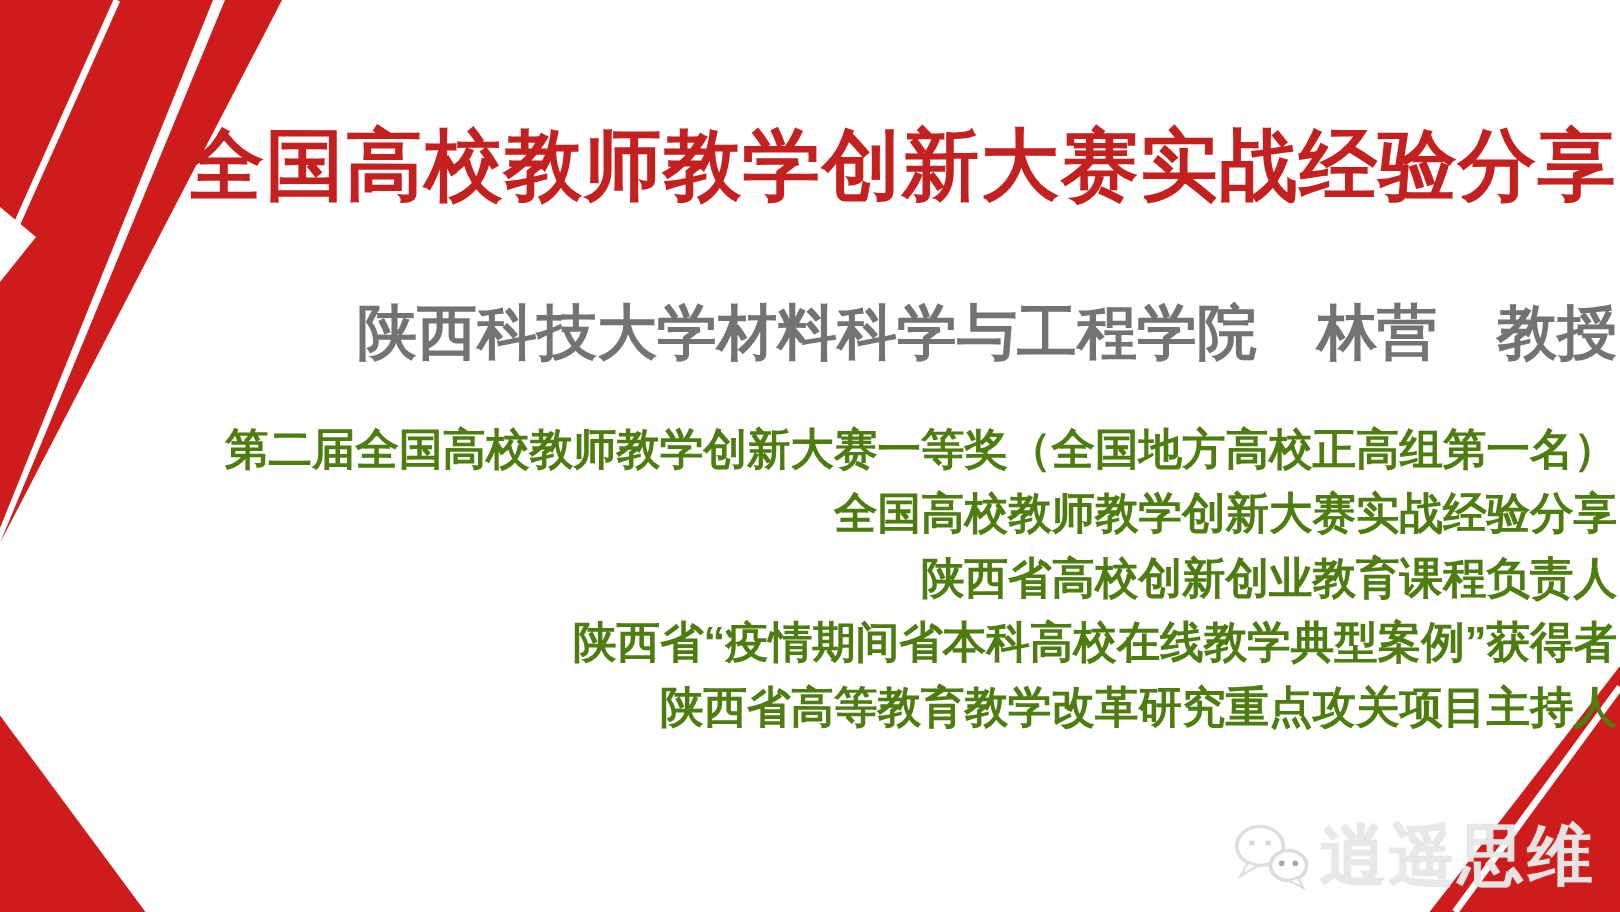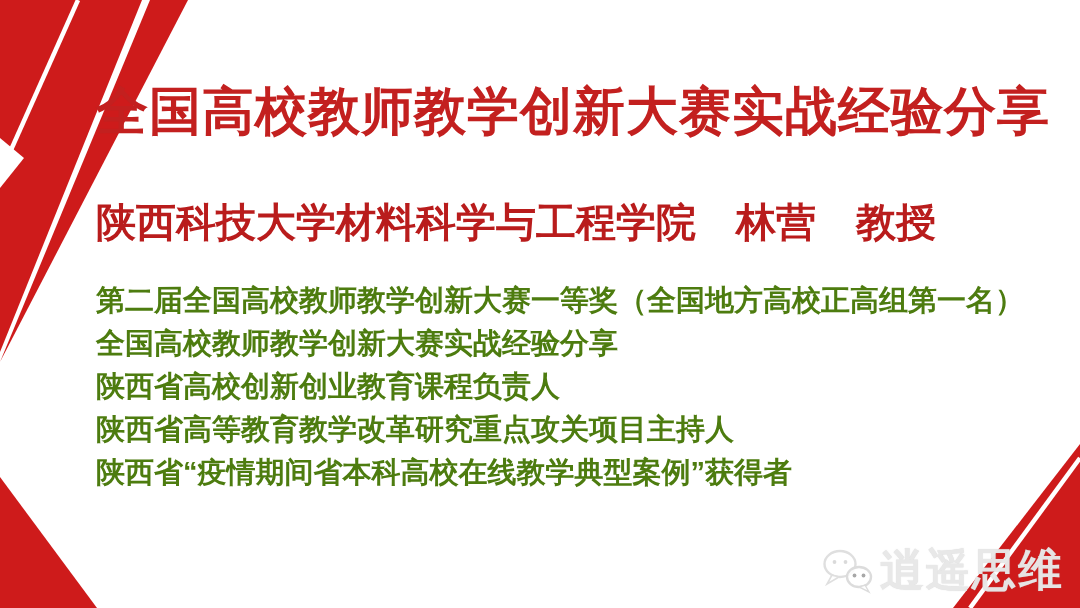--- a/index.html
+++ b/index.html
@@ -3,32 +3,32 @@
 <meta charset="utf-8">
 <style>
   html,body{margin:0;padding:0;}
   body{
     width:1080px;height:608px;position:relative;overflow:hidden;
     background:#ffffff;
     font-family:"Liberation Sans","DejaVu Sans",sans-serif;
   }
   .decor{position:absolute;left:0;top:0;width:1080px;height:608px;}
   .content{
-    position:absolute;left:96px;top:0;width:966px;height:496px;
-    text-align:left;
+    position:absolute;left:112px;top:0;width:966px;height:496px;
+    text-align:right;
   }
   .title{
     margin-top:84px;
     font-size:52px;line-height:1.05;font-weight:800;
     color:#c3201f;letter-spacing:1px;white-space:nowrap;
   }
   .subtitle{
     margin-top:62px;
     font-size:40px;line-height:1.05;font-weight:800;
-    color:#b91c1c;white-space:nowrap;
+    color:#737373;white-space:nowrap;
   }
   .achievements{
     margin-top:36px;
     font-size:29px;font-weight:700;line-height:43px;
     color:#4d7c0f;
   }
   .achievement-line{white-space:nowrap;}
   .watermark{
     position:absolute;right:16px;bottom:8px;
     display:flex;align-items:center;gap:6px;
@@ -62,22 +62,22 @@
   <line x1="1080" y1="458" x2="970" y2="608" stroke="#ffffff" stroke-width="4.5"></line>
 </svg>
 
 <div class="content">
   <div class="title">全国高校教师教学创新大赛实战经验分享</div>
   <div class="subtitle">陕西科技大学材料科学与工程学院　林营　教授</div>
   <div class="achievements">
     <div class="achievement-line">第二届全国高校教师教学创新大赛一等奖（全国地方高校正高组第一名）</div>
     <div class="achievement-line">全国高校教师教学创新大赛实战经验分享</div>
     <div class="achievement-line">陕西省高校创新创业教育课程负责人</div>
+    <div class="achievement-line">陕西省“疫情期间省本科高校在线教学典型案例”获得者</div>
     <div class="achievement-line">陕西省高等教育教学改革研究重点攻关项目主持人</div>
-    <div class="achievement-line">陕西省“疫情期间省本科高校在线教学典型案例”获得者</div>
   </div>
 </div>
 
 <div class="watermark">
   <svg class="wm-icon" width="52" height="46" viewBox="0 0 52 46" aria-hidden="true">
     <ellipse cx="18" cy="16" rx="15.5" ry="13" fill="rgba(255,255,255,0.6)" stroke="#dcdcdc" stroke-width="2.4"></ellipse>
     <path d="M10,27 L5,36 L17,29 Z" fill="rgba(255,255,255,0.8)" stroke="#dcdcdc" stroke-width="1.6"></path>
     <circle cx="12.5" cy="14" r="1.9" fill="#d6d6d6"></circle>
     <circle cx="23.5" cy="14" r="1.9" fill="#d6d6d6"></circle>
     <ellipse cx="37" cy="29" rx="12" ry="10" fill="rgba(255,255,255,0.85)" stroke="#d9d9d9" stroke-width="2.4"></ellipse>

